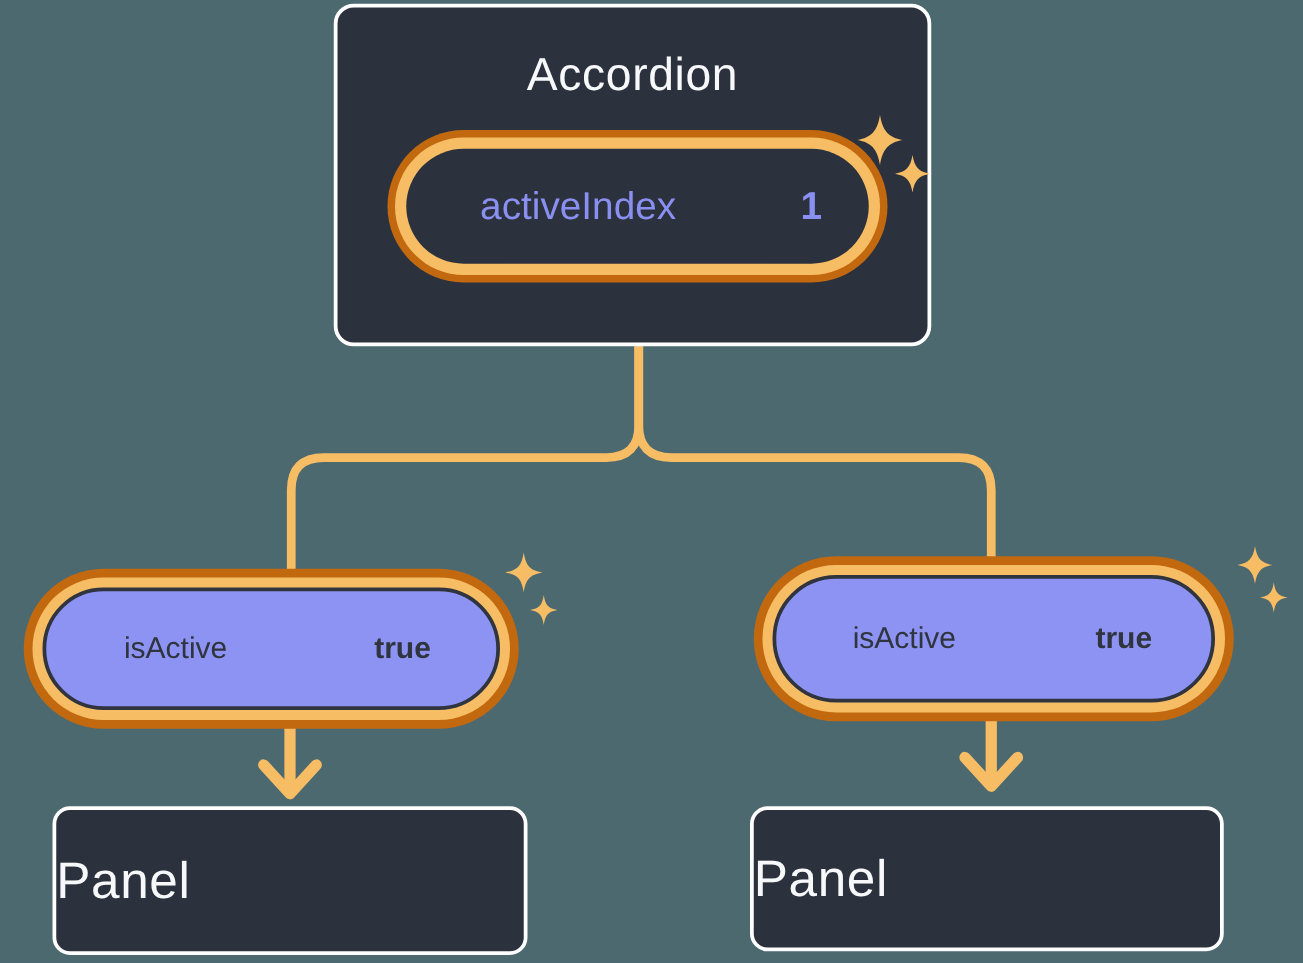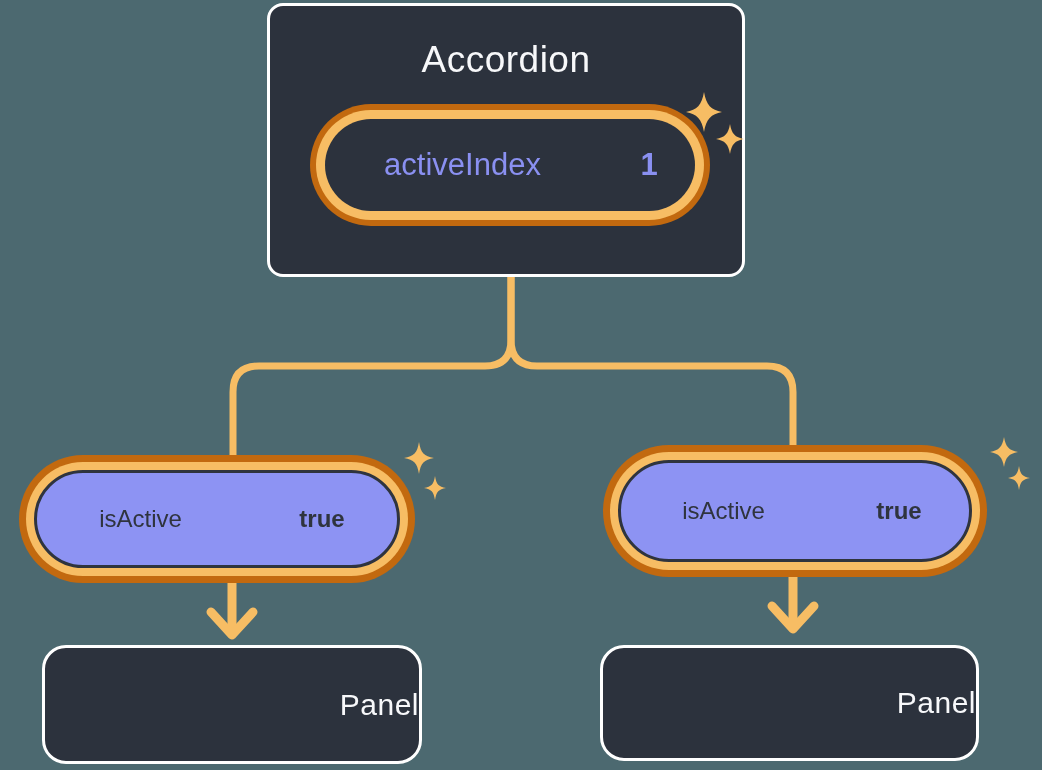--- a/index.html
+++ b/index.html
@@ -14,22 +14,22 @@
   .box{
     position:absolute;background:#2C323D;border:3px solid #FFFFFF;
     border-radius:16px;box-sizing:border-box;
   }
   .accordion-box{left:267px;top:3px;width:478px;height:274px;}
   .box-title{
     position:absolute;left:0;right:0;top:33px;text-align:center;
     font-size:37px;font-weight:500;color:#F7F8FA;letter-spacing:.5px;
   }
   .panel{
-    display:flex;align-items:center;justify-content:flex-end;
-    border-radius:24px;font-size:30px;color:#F7F8FA;letter-spacing:.5px;
+    display:flex;align-items:center;justify-content:flex-start;
+    border-radius:14px;font-size:41px;color:#F7F8FA;letter-spacing:.5px;
   }
   .panel-left{left:42px;top:645px;width:380px;height:119px;}
   .panel-right{left:600px;top:645px;width:379px;height:116px;}
 
   
   .pill{position:absolute;display:flex;border-radius:999px;background:#C2690F;box-sizing:border-box;}
   .pill .ring{flex:1;display:flex;border-radius:999px;background:#F7BD64;box-sizing:border-box;}
   .pill .core{flex:1;display:flex;align-items:center;border-radius:999px;box-sizing:border-box;overflow:hidden;}
   .cell{display:flex;align-items:center;justify-content:center;}
   .cell.grow{flex:1;}

